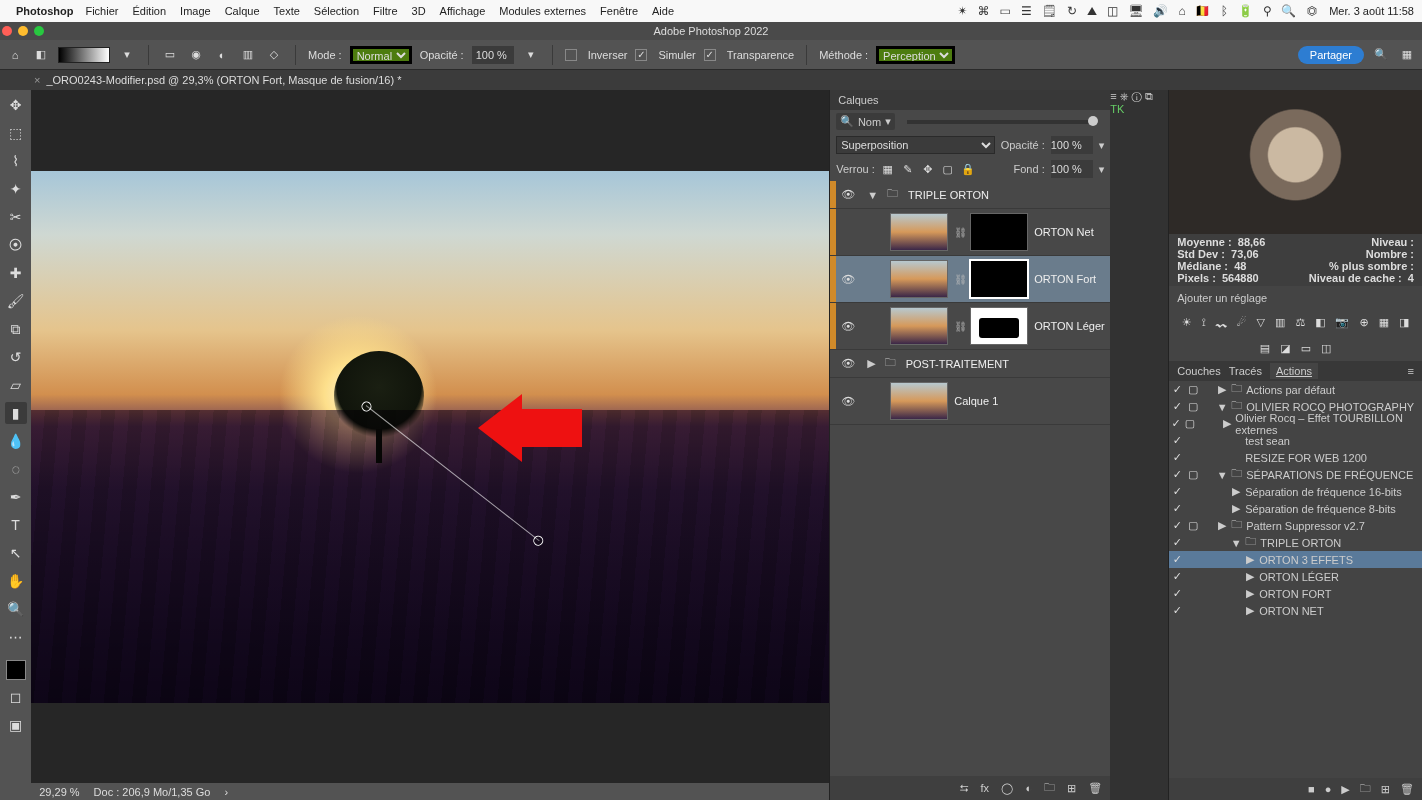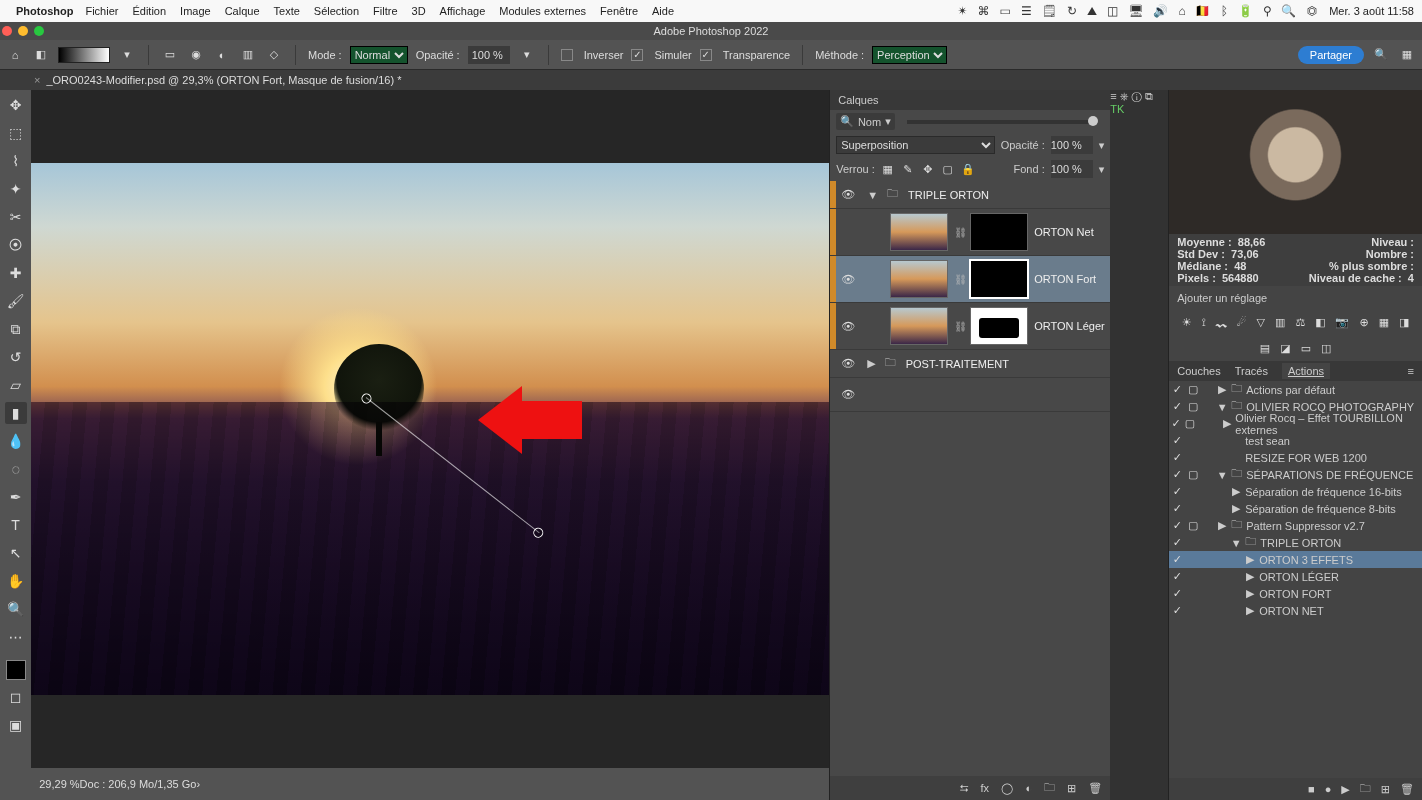--- a/index.html
+++ b/index.html
@@ -23,21 +23,21 @@
 
 .optbar { height: 30px; background: #535353; display: flex; align-items: center; padding: 0 6px; gap: 8px; border-bottom: 1px solid #2a2a2a; }
 .optbar .ico { width: 18px; height: 18px; display: flex; align-items: center; justify-content: center; color: #ddd; }
 .gradprev { width: 52px; height: 16px; background: linear-gradient(90deg, #000, #fff); border: 1px solid #222; }
 .optbar .sep { width: 1px; height: 20px; background: #3a3a3a; margin: 0 4px; }
 .optbar .lbl { color: #ddd; font-size: 11px; }
 .optbar input[type=text] { background: #3b3b3b; border: none; color: #ddd; width: 42px; height: 18px; padding: 0 4px; }
 .optbar .chk { width: 12px; height: 12px; border: 1px solid #888; display: inline-flex; align-items: center; justify-content: center; margin-right: 3px; }
 .optbar .chk.on::after { content: "✓"; font-size: 10px; color: #ddd; }
 .sharebtn { margin-left: auto; background: #2d7dd2; color: #fff; border-radius: 10px; padding: 3px 12px; font-size: 11px; }
-.optbar select { background:#14532d; color:#ddd; border:1px solid #000000; height:18px; font-size:11px; }
+.optbar select { background:#4d7c0f; color:#ddd; border:3px solid #000000; height:18px; font-size:11px; }
 
 
 .tabbar { height: 20px; background: #3b3b3b; display: flex; align-items: center; padding-left: 34px; color: #ddd; font-size: 11px; }
 .tabbar .tabx { margin-right: 6px; color: #999; }
 
 
 .workspace { position: absolute; top: 90px; bottom: 0; left: 0; right: 0; display: flex; }
 .toolbar { width: 32px; background: #535353; display: flex; flex-direction: column; align-items: center; padding-top: 4px; gap: 6px; }
 .toolbar .tool { width: 22px; height: 22px; display: flex; align-items: center; justify-content: center; color: #ddd; font-size: 14px; border-radius: 2px; }
 .toolbar .tool.active { background: #3b3b3b; }
@@ -57,21 +57,21 @@
   background: repeating-linear-gradient(95deg, rgba(80,48,110,0.55) 0 14px, rgba(50,28,72,0.55) 14px 28px),
               linear-gradient(180deg, rgba(88,56,112,0.3) 0%, rgba(30,18,44,0.9) 100%);
   mix-blend-mode: multiply; }
 .arrow { position: absolute; left: 56%; top: 42%; }
 .arrow .shaft { width: 60px; height: 38px; background: #e11; display: inline-block; vertical-align: middle; }
 .arrow .head { width: 0; height: 0; border-top: 34px solid transparent; border-bottom: 34px solid transparent; border-right: 44px solid #e11; display: inline-block; vertical-align: middle; }
 .gradline { position:absolute; left:42%; top:44%; width:220px; height:1px; background:rgba(255,255,255,0.6); transform: rotate(38deg); transform-origin: left; }
 .gradline::before, .gradline::after { content:""; position:absolute; width:8px; height:8px; border:1px solid #fff; background:rgba(0,0,0,0.2); border-radius:50%; top:-4px; }
 .gradline::before { left:-4px; } .gradline::after { right:-4px; }
 
-.status { height: 32px; background: #535353; display: flex; align-items: center; padding: 0 8px; gap: 0; font-size: 11px; color: #ddd; }
+.status { height: 17px; background: #535353; display: flex; align-items: center; padding: 0 8px; gap: 14px; font-size: 11px; color: #ddd; }
 
 
 .panel-layers { width: 288px; background: #484848; border-left: 1px solid #222; display: flex; flex-direction: column; }
 .panel-layers .tabhdr { height: 20px; background: #383838; display: flex; align-items: center; padding: 0 8px; font-size: 11px; }
 .panel-layers .row { display: flex; align-items: center; padding: 3px 6px; gap: 6px; }
 .panel-layers .searchbox { display:flex; align-items:center; gap:4px; background:#3b3b3b; padding:2px 4px; border-radius:2px; }
 .panel-layers .blendrow { display:flex; align-items:center; gap:6px; padding:3px 6px; font-size:11px; }
 .panel-layers .blendrow select { flex:1; background:#3b3b3b; color:#ddd; border:1px solid #2a2a2a; height:18px; }
 .panel-layers .lockrow { display:flex; align-items:center; gap:6px; padding:3px 6px; font-size:11px; }
 .panel-layers .lockico { width:14px; text-align:center; color:#ddd; }
@@ -102,21 +102,21 @@
 .webcam { height: 144px; background: linear-gradient(180deg,#777 0%, #555 100%); display:flex; align-items:center; justify-content:center; color:#ccc; position:relative; }
 .webcam .ph { width: 100%; height: 100%; background: radial-gradient(circle at 50% 45%, #cbb9a2 0 18%, #7a6a5c 19% 30%, #2e2a27 31% 100%); }
 .histo { padding: 2px 8px; background:#3e3e3e; font-size:10.5px; color:#ddd; }
 .histo .hr { display:flex; justify-content:space-between;font-weight:bold; }
 .adjhdr { height:20px; background:#383838; display:flex; align-items:center; gap:12px; padding:0 8px; font-size:11px; }
 .adjhdr .on { color:#fff; }
 .adjbody { padding:6px 8px; font-size:11px; color:#ccc; }
 .adjicons { display:flex; flex-wrap:wrap; gap:10px; padding:6px 10px; justify-content:center; color:#ddd; font-size:14px; }
 
 .acts { flex:1; display:flex; flex-direction:column; background:#444; }
-.acts .tabhdr { height:20px; background:#383838; display:flex; align-items:center; gap:14px; padding:0 8px; font-size:11px; }
+.acts .tabhdr { height:20px; background:#383838; display:flex; align-items:center; gap:8px; padding:0 8px; font-size:11px; }
 .acts .tabhdr .on { background:#444; padding:2px 6px;text-decoration:underline; }
 .acts .list { flex:1; overflow:auto; font-size:11px; }
 .acts .item { display:flex; align-items:center; height:17px; padding-right:4px; }
 .acts .item .c1 { width:16px; text-align:center; color:#ddd; }
 .acts .item .c2 { width:16px; text-align:center; color:#ddd; }
 .acts .item .ind { display:inline-block; }
 .acts .item .tw { width:12px; text-align:center; }
 .acts .item .fld { margin-right:4px; }
 .acts .item.sel { background:#5a7a9a; }
 .acts .foot { height:22px; background:#3f3f3f; display:flex; align-items:center; justify-content:flex-end; gap:10px; padding:0 8px; color:#ccc; }
@@ -313,20 +313,25 @@
           <div class="eye">👁</div>
           <div class="content">
             <span class="tw">▶</span>
             <span class="folder">🗀</span>
             <span class="lname">POST-TRAITEMENT</span>
           </div>
         </div>
         <div class="layer">
           <div class="strip"></div>
           <div class="eye">👁</div>
+          <div class="content">
+            <span style="width:20px"></span>
+            <div class="thumb sun"></div>
+            <span class="lname">Calque 1</span>
+          </div>
         </div>
       </div>
     <div class="layerfoot">
       <span>⮀</span>
       <span>fx</span>
       <span>◯</span>
       <span>◐</span>
       <span>🗀</span>
       <span>⊞</span>
       <span>🗑</span>

